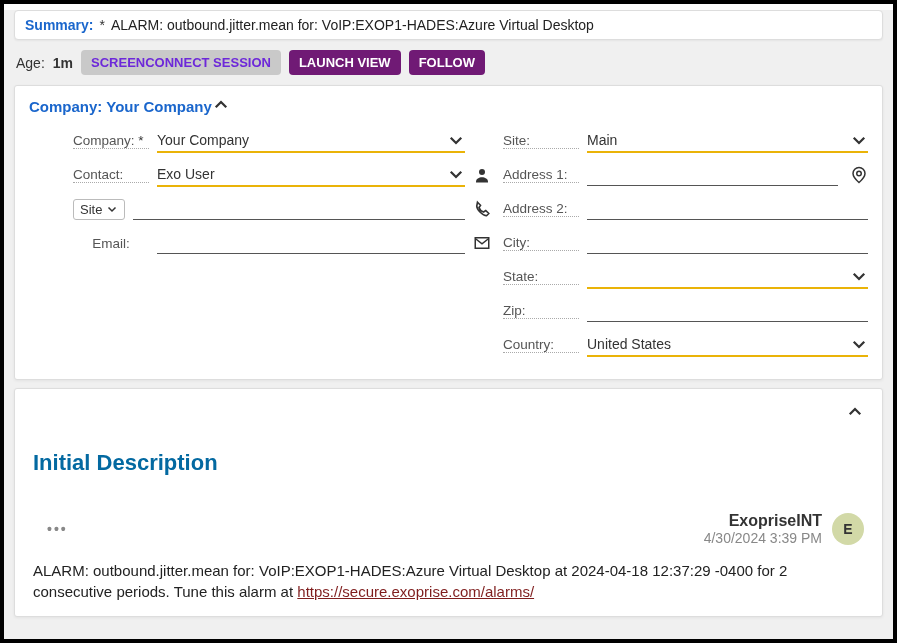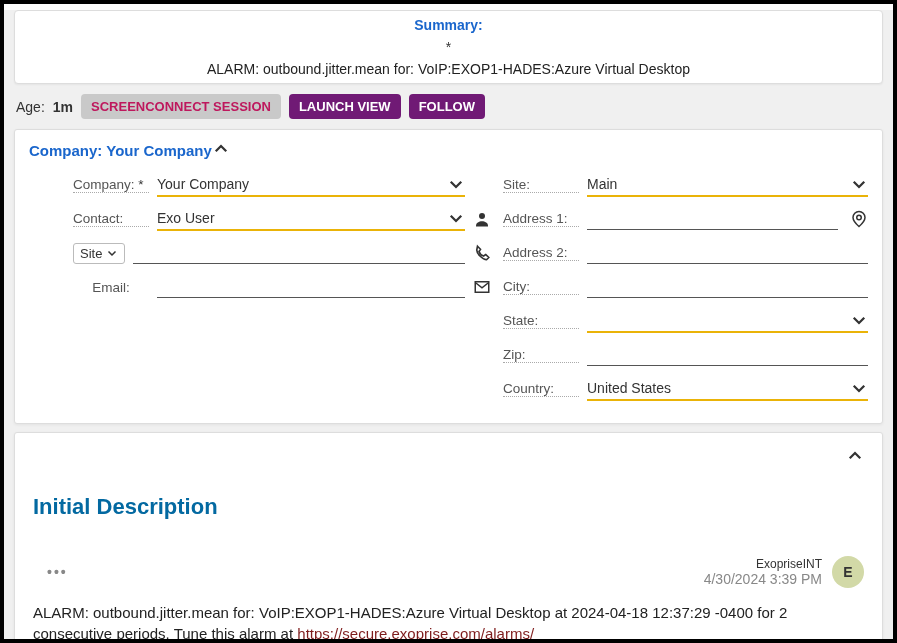--- a/index.html
+++ b/index.html
@@ -19,21 +19,20 @@
   .summary-bar {
     background: #fff;
     border: 1px solid #ddd;
     border-radius: 4px;
     margin: 6px 10px 4px 10px;
     padding: 6px 10px;
     display: flex;
     align-items: center;
     gap: 6px;
     box-shadow: 0 1px 2px rgba(0,0,0,0.05);
-    flex-direction: column;
   }
   .summary-label { color: #1a66cc; font-weight: 600; }
   .asterisk { color: #333; }
   .summary-text { color: #222; }
 
   
   .action-row {
     display: flex;
     align-items: center;
     gap: 8px;
@@ -44,21 +43,21 @@
   .age-value { font-weight: 700; }
   .btn {
     border: none;
     border-radius: 4px;
     padding: 5px 10px;
     font-size: 13px;
     font-weight: 600;
     color: #fff;
     cursor: pointer;
   }
-  .btn-disabled { background: #c9c9c9; color: #be185d; cursor: default; }
+  .btn-disabled { background: #c9c9c9; color: #6d28d9; cursor: default; }
   .btn-primary { background: #701a75; }
 
   
   .panel {
     background: #fff;
     border: 1px solid #ddd;
     border-radius: 3px;
     margin: 0 10px 8px 10px;
     padding: 10px 14px 14px 14px;
     box-shadow: 0 1px 3px rgba(0,0,0,0.06);
@@ -153,21 +152,21 @@
   }
   .meta-row {
     display: flex;
     justify-content: space-between;
     align-items: center;
     margin-bottom: 14px;
   }
   .dots { color: #888; letter-spacing: 2px; font-weight: 700; padding-left: 14px;}
   .meta-right { display: flex; align-items: center; gap: 10px; }
   .meta-text { text-align: right; }
-  .meta-user { font-weight: 400; font-size: 12px; }
+  .meta-user { font-weight: 700; font-size: 16px; }
   .meta-time { color: #888; font-size: 14px; margin-left: 36px; }
   .avatar {
     width: 32px; height: 32px;
     border-radius: 50%;
     background: #d2d9a7;
     display: flex; align-items: center; justify-content: center;
     font-weight: 600; color: #333;
   }
   .desc-body { font-size: 15px; line-height: 1.4; color: #222; }
   .desc-body a { color: #7f1d1d; text-decoration: underline; }

